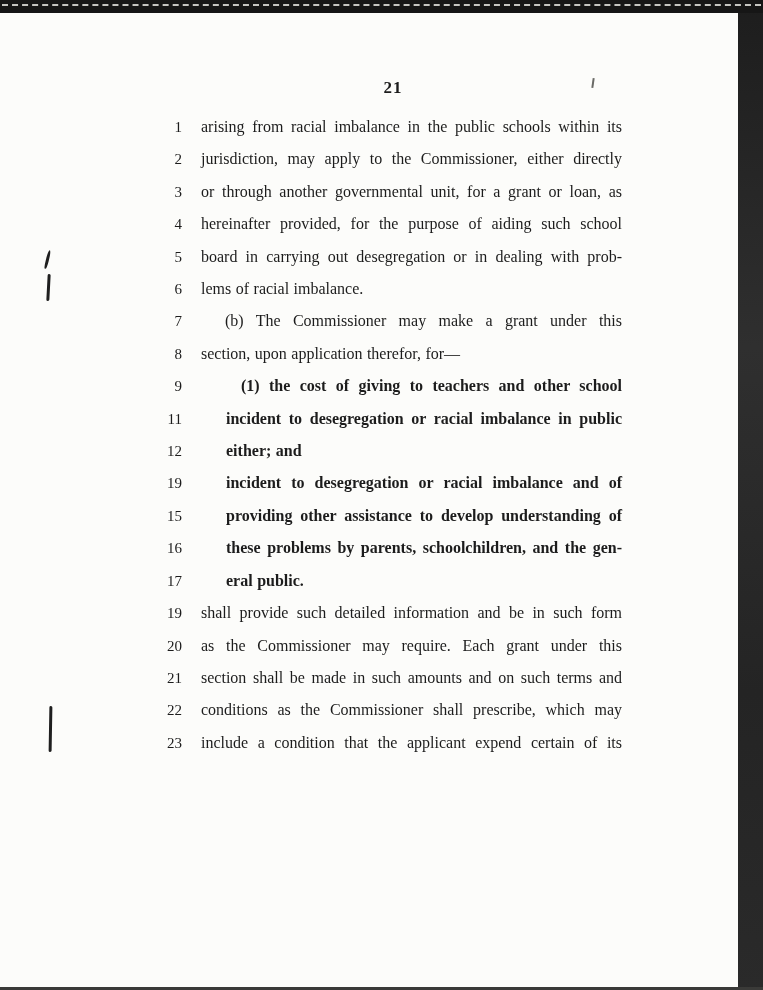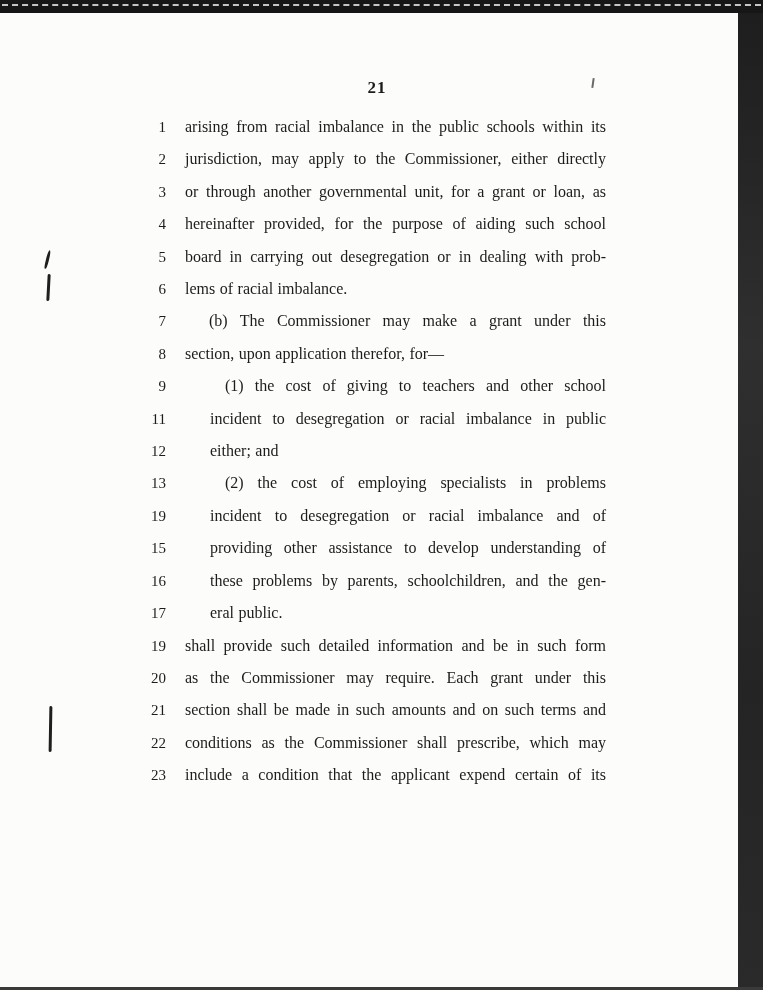--- a/index.html
+++ b/index.html
@@ -42,21 +42,21 @@
   
   .mark-stroke { position: absolute; background: #1f1f1f; z-index: 1; }
   .m1 { left: 46px; top: 250px; width: 3px; height: 19px; transform: rotate(14deg); border-radius: 60% 60% 40% 40% / 50%; }
   .m2 { left: 47px; top: 274px; width: 3px; height: 27px; transform: rotate(3deg); border-radius: 2px; }
   .m3 { left: 49px; top: 706px; width: 3px; height: 46px; transform: rotate(1deg); border-radius: 2px; }
   .tick { left: 592px; top: 78px; width: 2px; height: 10px; background: #6a6a66; transform: rotate(8deg); }
 
   
   .page {
     position: absolute;
-    left: 148px; top: 78px;
+    left: 164px; top: 78px;
     width: 458px;
   }
   .page-number {
     text-align: center;
     font-size: 17px;
     font-weight: bold;
     letter-spacing: 1px;
     margin-bottom: 13px;
   }
   .line {
@@ -71,21 +71,21 @@
     font-size: 15px;
   }
   .txt {
     display: block;
     flex: 1;
     font-size: 16px;
     word-spacing: 0.5px;
   }
   .just { text-align: justify; text-align-last: justify; }
   .pindent { text-indent: 24px; }
-  .blk { padding-left: 25px; }
+  .blk { padding-left: 25px; font-weight: bold; }
   .blk.first { text-indent: 15px; }
 </style>
 </head>
 <body>
 
 <div class="scan-top"></div>
 <div class="scan-right"></div>
 <div class="scan-bottom"></div>
 
 <span class="mark-stroke m1"></span>
@@ -134,24 +134,20 @@
       </div>
       <div class="line">
         <span class="num">11</span>
         <span class="txt blk just">incident to desegregation or racial imbalance in public</span>
       </div>
       <div class="line">
         <span class="num">12</span>
         <span class="txt blk">either; and</span>
       </div>
       <div class="line">
-        <span class="num">13</span>
-        <span class="txt blk first just">(2) the cost of employing specialists in problems</span>
-      </div>
-      <div class="line">
         <span class="num">19</span>
         <span class="txt blk just">incident to desegregation or racial imbalance and of</span>
       </div>
       <div class="line">
         <span class="num">15</span>
         <span class="txt blk just">providing other assistance to develop understanding of</span>
       </div>
       <div class="line">
         <span class="num">16</span>
         <span class="txt blk just">these problems by parents, schoolchildren, and the gen-</span>

